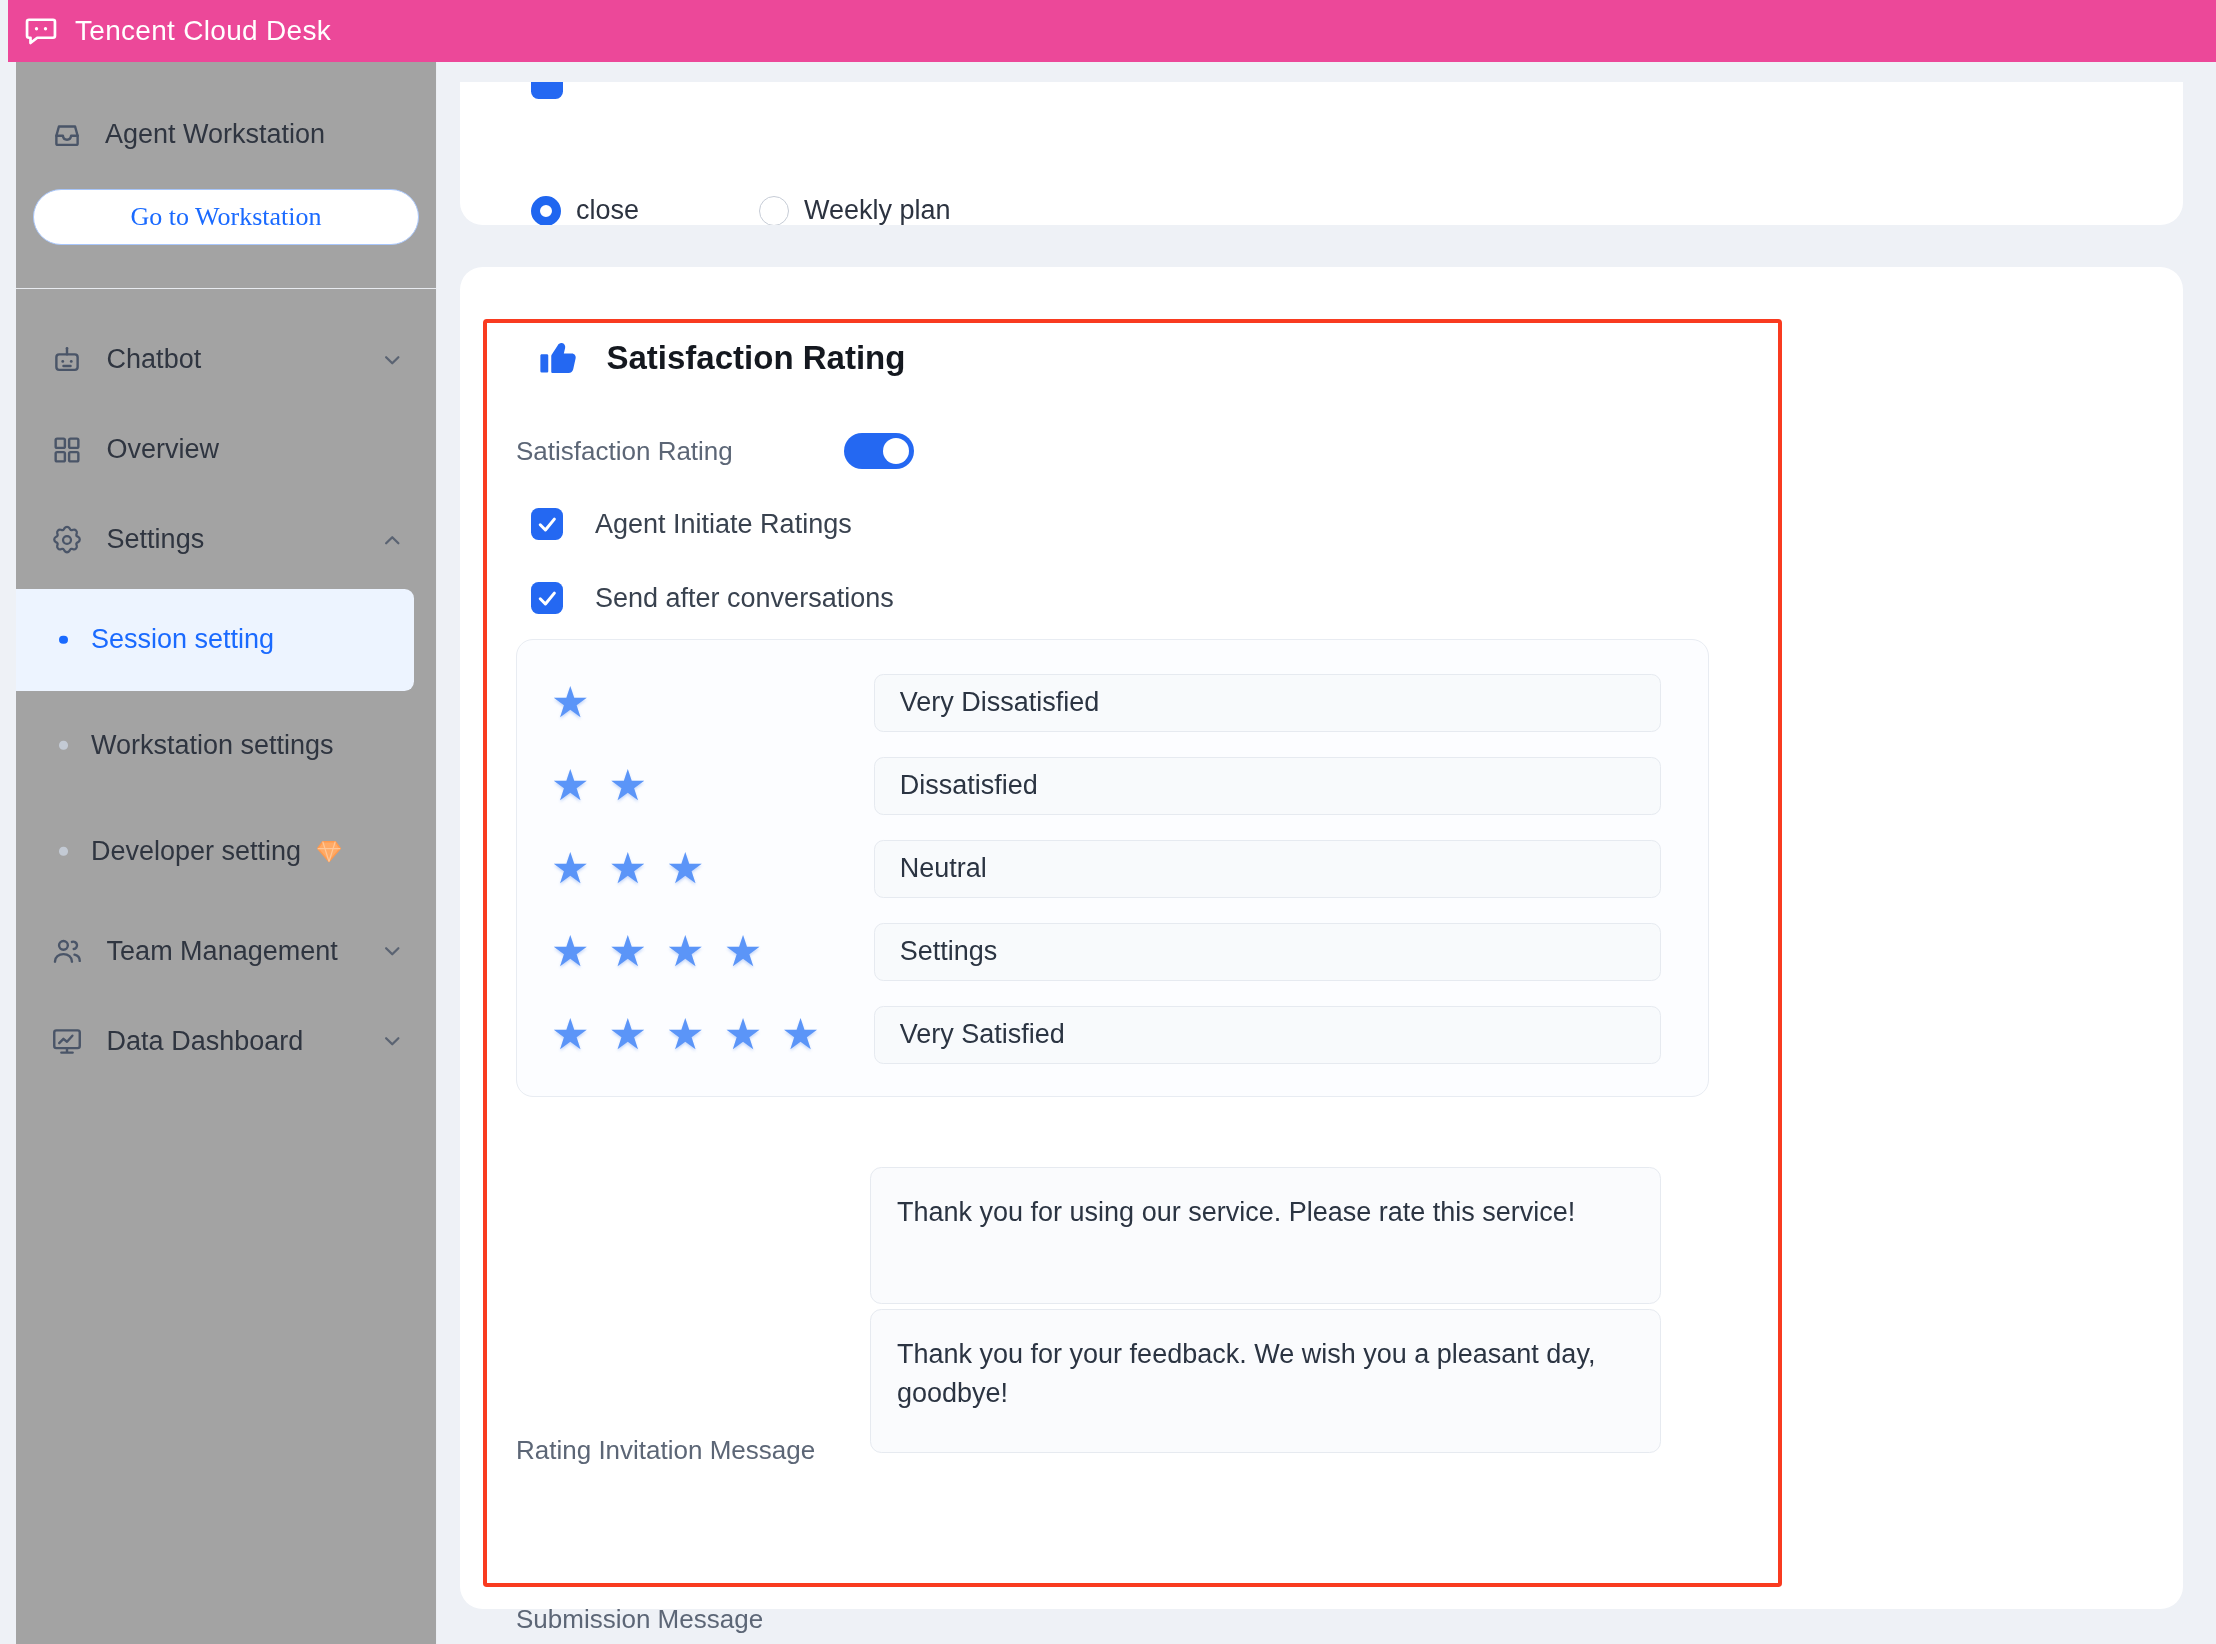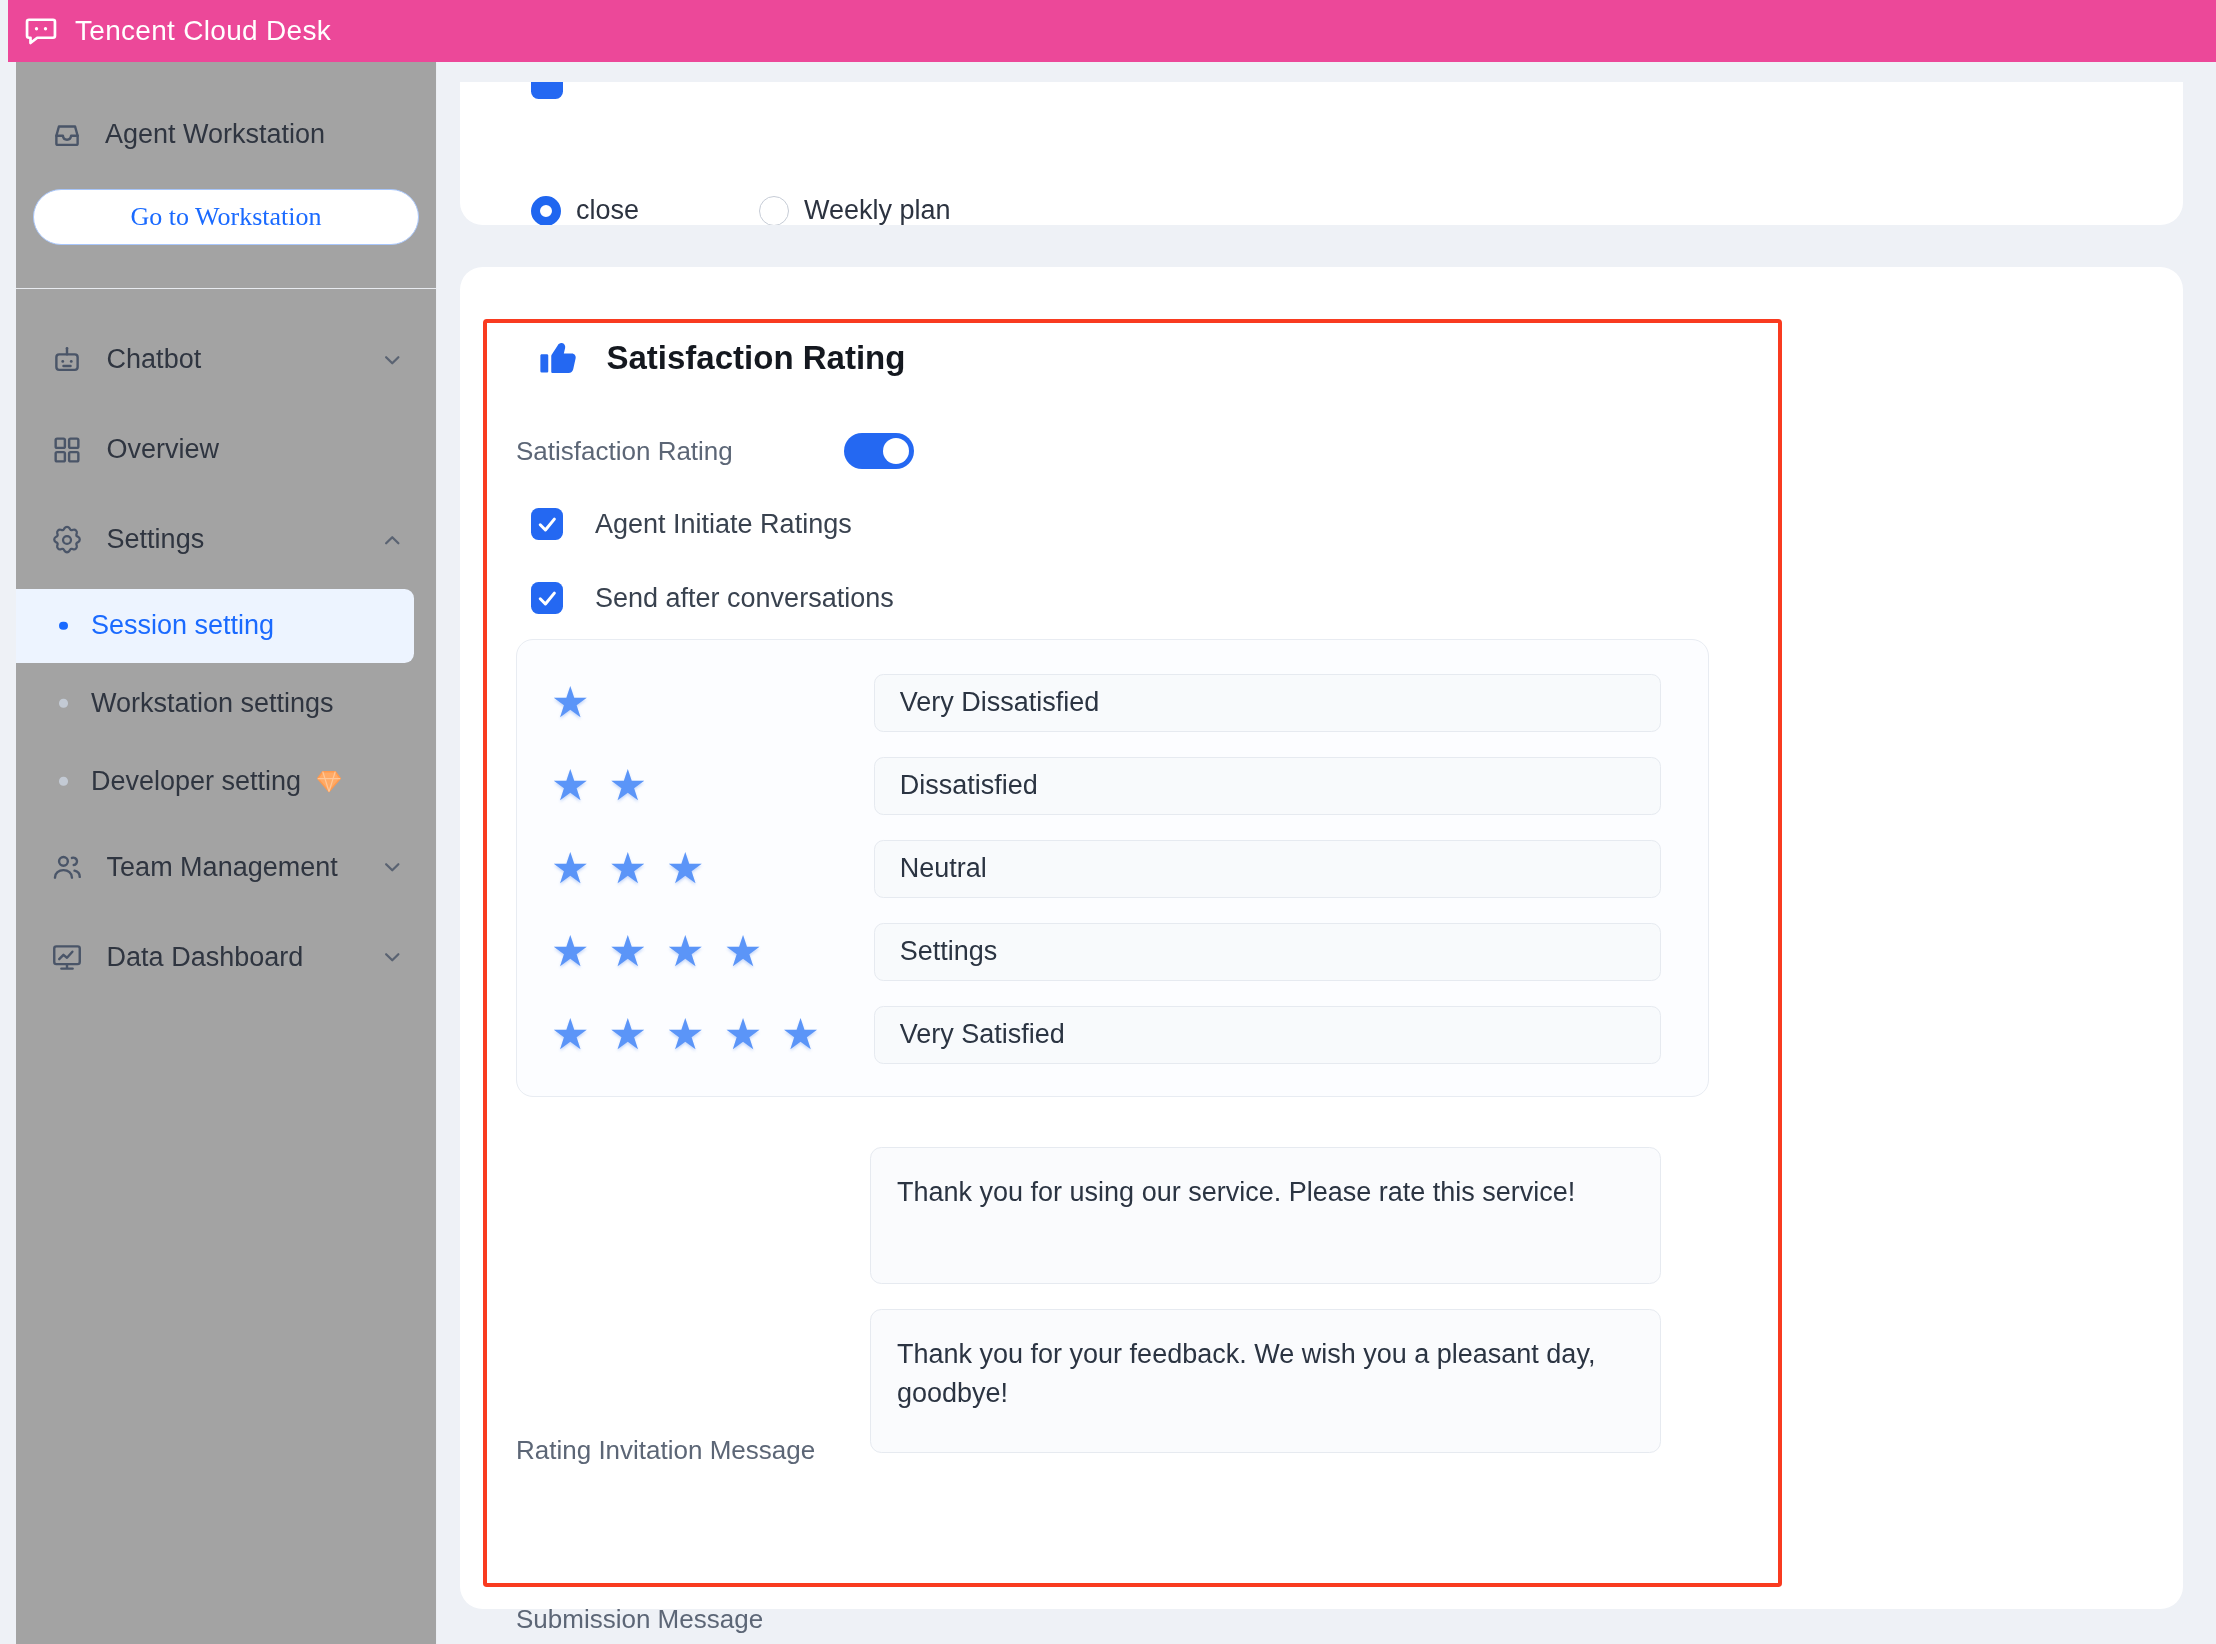--- a/index.html
+++ b/index.html
@@ -34,21 +34,21 @@
   }
   .side-divider { height:0.9px; background:#e8ebf0; margin:43px 0 26px 0; }
   .nav-item {
     display:flex; align-items:center; gap:22.6px; height:90px; padding:0 32px 0 34px;
     font-size:27px; color:#2f3540; cursor:pointer;
   }
   .nav-item .nav-label { flex:1; }
   .chev { width:24.5px; height:24.5px; color:#5a6372; flex:0 0 auto; }
   .sub-list { position:relative; }
   .sub-item {
-    display:flex; align-items:center; height:74px; padding-left:75px; font-size:27px;
+    display:flex; align-items:center; height:102px; padding-left:75px; font-size:27px;
     color:#2f3540; cursor:pointer; position:relative; margin:3.8px 0;
   }
   .sub-item .bullet {
     position:absolute; left:43px; top:50%; transform:translateY(-50%);
     width:8.5px; height:8.5px; border-radius:50%; background:#c3cad4;
   }
   .sub-item.active { background:#edf4ff; color:#1a6aff; border-radius:0 9.4px 9.4px 0; width:398px; }
   .sub-item.active .bullet { background:#1a6aff; }
   .badge-gem { width:30px; height:30px; margin-left:13px; }
 
@@ -101,21 +101,21 @@
   }
   .scale-input {
     width:787px; height:58px; border:0.9px solid #e6eaf0; border-radius:9.4px; background:#f8fafc;
     display:flex; align-items:center; padding:0 24.5px; font-size:27px; color:#2b3442; cursor:text;
     margin-left:12.2px;
   }
   .msg-box {
     width:791px; border:0.9px solid #e6eaf0; border-radius:11.3px; background:#fafbfd;
     padding:24.5px 26px; font-size:27px; color:#2b3442; line-height:1.45; cursor:text;
   }
-  .box-invitation { position:absolute; left:410px; top:880px; height:137px; }
+  .box-invitation { position:absolute; left:410px; top:900px; height:137px; }
   .box-submission { position:absolute; left:410px; top:1042px; height:144px; }
   .lbl-invitation { position:absolute; left:56px; top:1168px; }
   .lbl-submission { position:absolute; left:56px; top:1337px; }
 </style>
 </head>
 <body>
 
 <div class="header">
   <span class="logo-icon">
     <svg viewBox="0 0 24 24" width="36" height="36" fill="none" stroke="#ffffff" stroke-width="1.8" stroke-linejoin="round" stroke-linecap="round">

